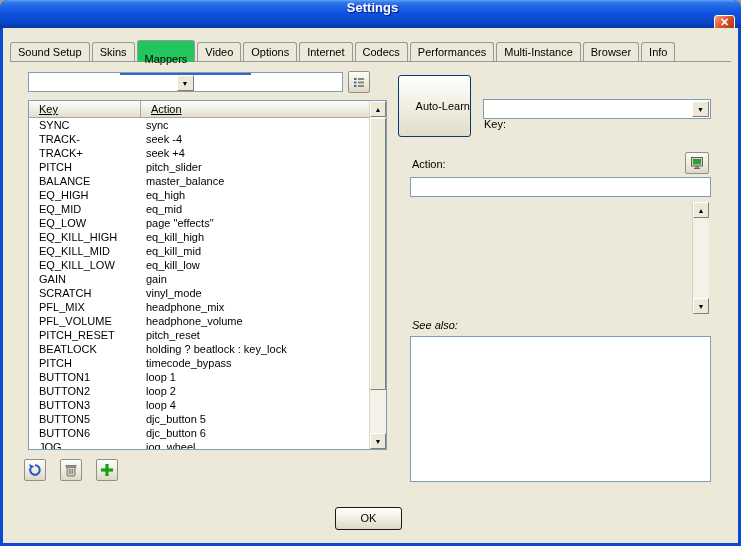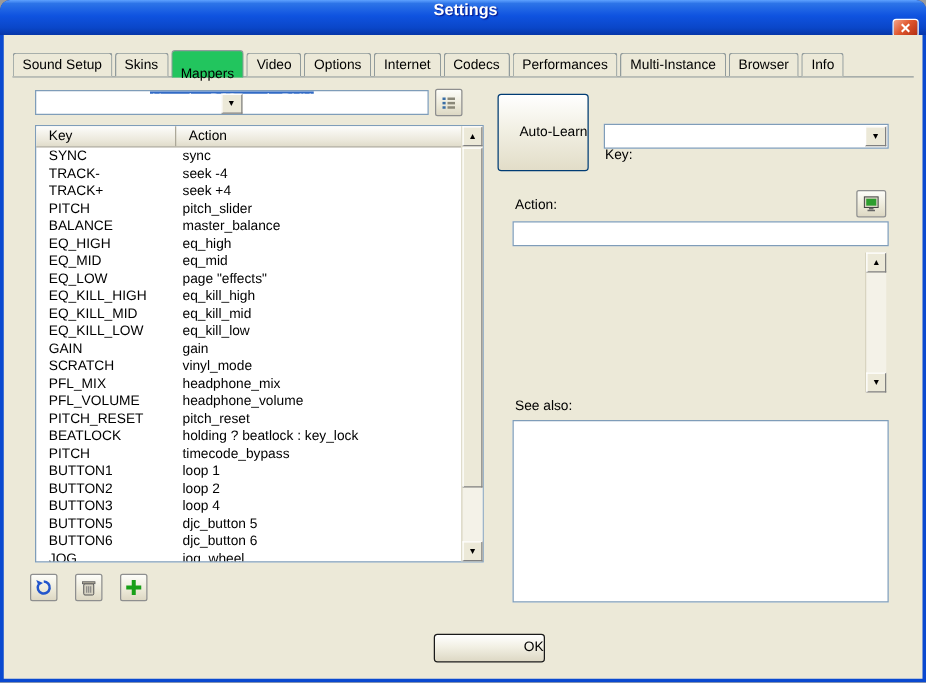--- a/index.html
+++ b/index.html
@@ -43,21 +43,21 @@
   .tool-btn { position:absolute; width:22px; height:22px; border:1px solid #8E8F8F;
      border-radius:2px; background:linear-gradient(#FDFDF9,#ECE9D8 60%,#DDD8C4);
      display:flex; align-items:center; justify-content:center; }
 
   
   .listview { position:absolute; left:25px; top:72px; width:359px; height:350px;
      background:#fff; border:1px solid #7F9DB9; }
   .lv-header { position:absolute; top:0; left:0; right:17px; height:17px; display:flex;
      background:linear-gradient(#FDFDFB,#EBE8DB 70%,#E0DCCB);
      border-bottom:1px solid #ACA899; }
-  .lv-hcol { padding:2px 0 0 10px; }
+  .lv-hcol { padding:2px 0 0 10px;text-decoration:underline; }
   .lv-hcol.key { width:112px; border-right:1px solid #ACA899; }
   .lv-rows { position:absolute; top:17px; left:0; right:17px; bottom:0; overflow:hidden; }
   .lrow { display:flex; height:14px; line-height:14px; white-space:nowrap; }
   .kcol { width:112px; padding-left:10px; overflow:hidden; }
   .acol { padding-left:5px; }
 
   
   .vscroll { position:absolute; width:17px; background:#F4F2E8; border-left:1px solid #D8D4C0; }
   .sb-btn { position:absolute; left:0; width:16px; height:16px; background:#ECE9D8;
      border:1px solid; border-color:#fff #808080 #808080 #fff;
@@ -79,24 +79,24 @@
      display:flex; align-items:center; justify-content:flex-end; }
   .lbl { position:absolute; }
   .key-combo { left:480px; top:71px; width:228px; }
   .action-input { position:absolute; left:407px; top:149px; width:301px; height:20px;
      padding:0 3px; font:11px "Liberation Sans",sans-serif; }
   .icon-btn { position:absolute; width:24px; height:22px; border:1px solid #8E8F8F;
      border-radius:2px; background:linear-gradient(#FDFDF9,#ECE9D8 60%,#DDD8C4);
      display:flex; align-items:center; justify-content:center; }
   .seealso-box { position:absolute; left:407px; top:308px; width:301px; height:146px; }
 
-  .ok-btn { position:absolute; left:344px; top:479px; width:89px; height:23px;
+  .ok-btn { position:absolute; left:332px; top:479px; width:67px; height:23px;
      border:1px solid #1a1a1a; border-radius:3px;
      background:linear-gradient(#FFFFFF,#F2F0E4 45%,#DDD8C4);
-     font:11px "Liberation Sans",sans-serif; text-align:right; line-height:21px; }
+     font:11px "Liberation Sans",sans-serif; text-align:center; line-height:21px; }
 
   svg { display:block; }
 </style>
 </head>
 <body>
 
 <div class="window">
 
   <div class="titlebar">
     <span class="title">Settings</span>
@@ -369,21 +369,21 @@
 
     <div class="vscroll desc-scroll">
       <div class="sb-btn up">
         <span>▲</span>
       </div>
       <div class="sb-btn down">
         <span>▼</span>
       </div>
     </div>
 
-    <span class="lbl" style="left:409px; top:291px;">See also:</span>
+    <span class="lbl" style="left:409px; top:291px;font-style:italic;">See also:</span>
     <div class="seealso-box field"></div>
 
     <div class="ok-btn">
       <span>OK</span>
     </div>
 
   </div>
 </div>
 
 </body></html>

